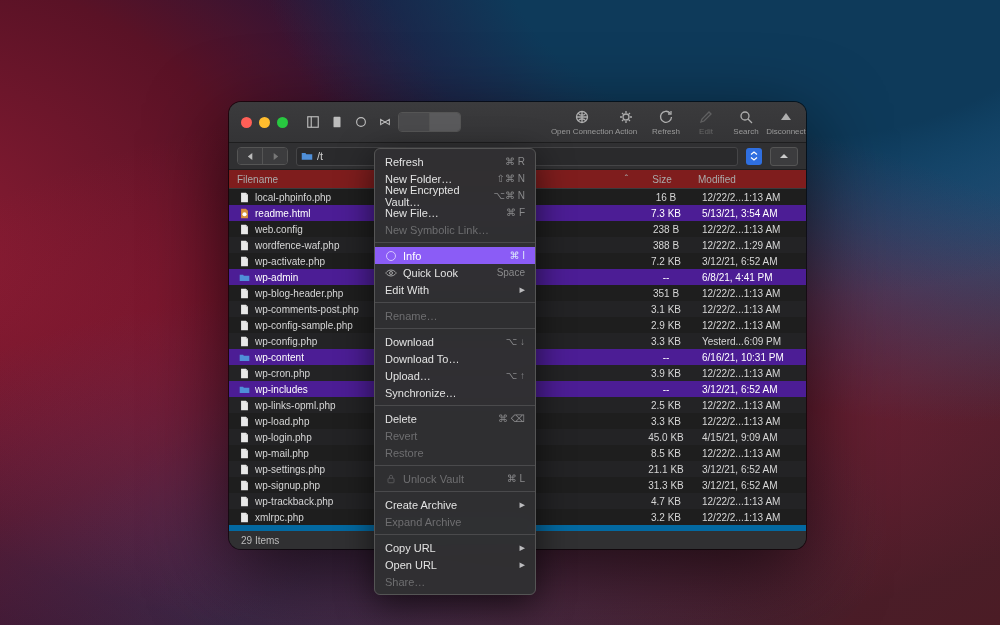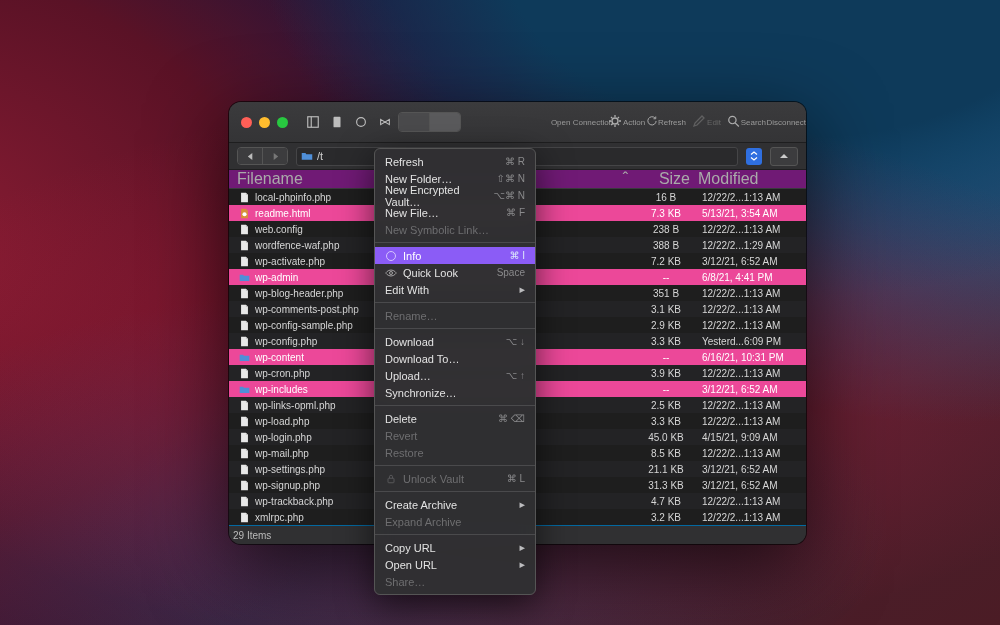--- a/index.html
+++ b/index.html
@@ -17,50 +17,50 @@
   .titlebar{height:40px;background:linear-gradient(#3b3b3d,#343436);display:flex;align-items:center;border-top-left-radius:12px;border-top-right-radius:12px;border-bottom:1px solid #1e1e1f}
   .traffic{display:flex;gap:7px;padding:0 12px}
   .dot{width:11px;height:11px;border-radius:50%}
   .dot.r{background:#ff5f57}.dot.y{background:#febc2e}.dot.g{background:#28c840}
   .tbicons{display:flex;gap:10px;margin-left:6px;align-items:center;color:#bdbdbd}
   .tbicons svg{width:14px;height:14px;display:block}
   .segmented{display:flex;margin-left:6px;border:1px solid #555;border-radius:4px;overflow:hidden}
   .segmented span{width:30px;height:18px;background:#4a4a4c}
   .segmented span+span{border-left:1px solid #555;background:#5a5a5c}
   .spacer{flex:1}
-  .tbtn{display:flex;flex-direction:row;align-items:center;justify-content:center;width:48px;color:#bbb}
+  .tbtn{display:flex;flex-direction:column;align-items:center;justify-content:center;width:48px;color:#bbb}
   .tbtn.small{width:40px}
   .tbtn svg{width:16px;height:16px;margin-bottom:2px;opacity:.9}
   .tbtn .lbl{font-size:8px;color:#9a9a9a;white-space:nowrap}
   .tbtn.dim{color:#777}.tbtn.dim .lbl{color:#666}.tbtn.dim svg{opacity:.5}
   .subbar{height:26px;background:#303032;display:flex;align-items:center;gap:8px;padding:0 8px;border-bottom:1px solid #1e1e1f}
   .navseg{display:flex;border:1px solid #555;border-radius:4px;overflow:hidden}
   .navseg span{width:24px;height:16px;display:flex;align-items:center;justify-content:center;background:#3c3c3e;color:#bbb}
   .navseg span+span{border-left:1px solid #555}
   .navseg svg{width:9px;height:9px}
   .path{flex:1;height:17px;background:#2a2a2c;border:1px solid #454547;border-radius:3px;display:flex;align-items:center;padding:0 4px;color:#cfcfcf}
   .path svg{width:12px;height:12px;margin-right:4px;fill:#4f8fd8}
   .dropbtn{width:16px;height:17px;background:#2f6fe0;border-radius:3px;display:flex;align-items:center;justify-content:center}
   .upbtn{width:26px;height:17px;background:#3c3c3e;border:1px solid #555;border-radius:3px;display:flex;align-items:center;justify-content:center}
   
-  .header{height:18px;background:#701a75;display:flex;align-items:center;border-bottom:1px solid #3a3a3c;font-size:16px;color:#aaa}
+  .header{height:18px;background:#7f1d1d;display:flex;align-items:center;border-bottom:1px solid #3a3a3c;font-size:10px;color:#aaa}
   .header .c-name{padding-left:8px;flex:1}
-  .header .c-size{width:56px;text-align:right}
+  .header .c-size{width:56px;text-align:center}
   .header .c-mod{width:108px;padding-left:8px}
   .header .sort{margin-left:4px;margin-right:6px}
   .rows{background:#1e1e1e}
   .row{height:16px;display:flex;align-items:center;font-size:10px;color:#d6d6d6}
   .row:nth-child(even){background:#232325}
-  .row.sel{background:#ec4899;color:#fff}
+  .row.sel{background:#4c1d95;color:#fff}
   .row .icon{width:14px;margin-left:8px;margin-right:4px;display:flex;align-items:center;justify-content:center}
   .row .icon svg{width:11px;height:11px}
   .row .name{flex:1;white-space:nowrap;overflow:hidden}
   .row .size{width:56px;text-align:center;padding-right:4px}
   .row .mod{width:104px;padding-left:4px;white-space:nowrap}
-  .footer{height:18px;background:#303032;display:flex;align-items:center;padding-left:4px;font-size:10px;color:#bbb;border-bottom-left-radius:12px;border-bottom-right-radius:12px;border-top:1px solid #0369a1}
+  .footer{height:18px;background:#303032;display:flex;align-items:center;padding-left:12px;font-size:10px;color:#bbb;border-bottom-left-radius:12px;border-bottom-right-radius:12px;border-top:6px solid #0369a1}
   
   .menu{position:absolute;left:374px;top:148px;width:160px;background:rgba(48,48,50,.98);border:1px solid #555;border-radius:6px;padding:4px 0;box-shadow:0 10px 35px rgba(0,0,0,.6);backdrop-filter:blur(10px)}
   .mitem{height:17px;display:flex;align-items:center;padding:0 10px;font-size:11px;color:#e3e3e3}
   .mitem.disabled{color:#6e6e70}
   .mitem.sel{background:#8b5cf6;color:#fff}
   .mitem .mlabel{flex:1}
   .mitem .short{color:#8a8a8c;font-size:10px}
   .mitem.sel .short{color:#dce7fb}
   .mitem .arrow{color:#bcbcbe}
   .msep{height:1px;background:#4a4a4c;margin:4px 0}

